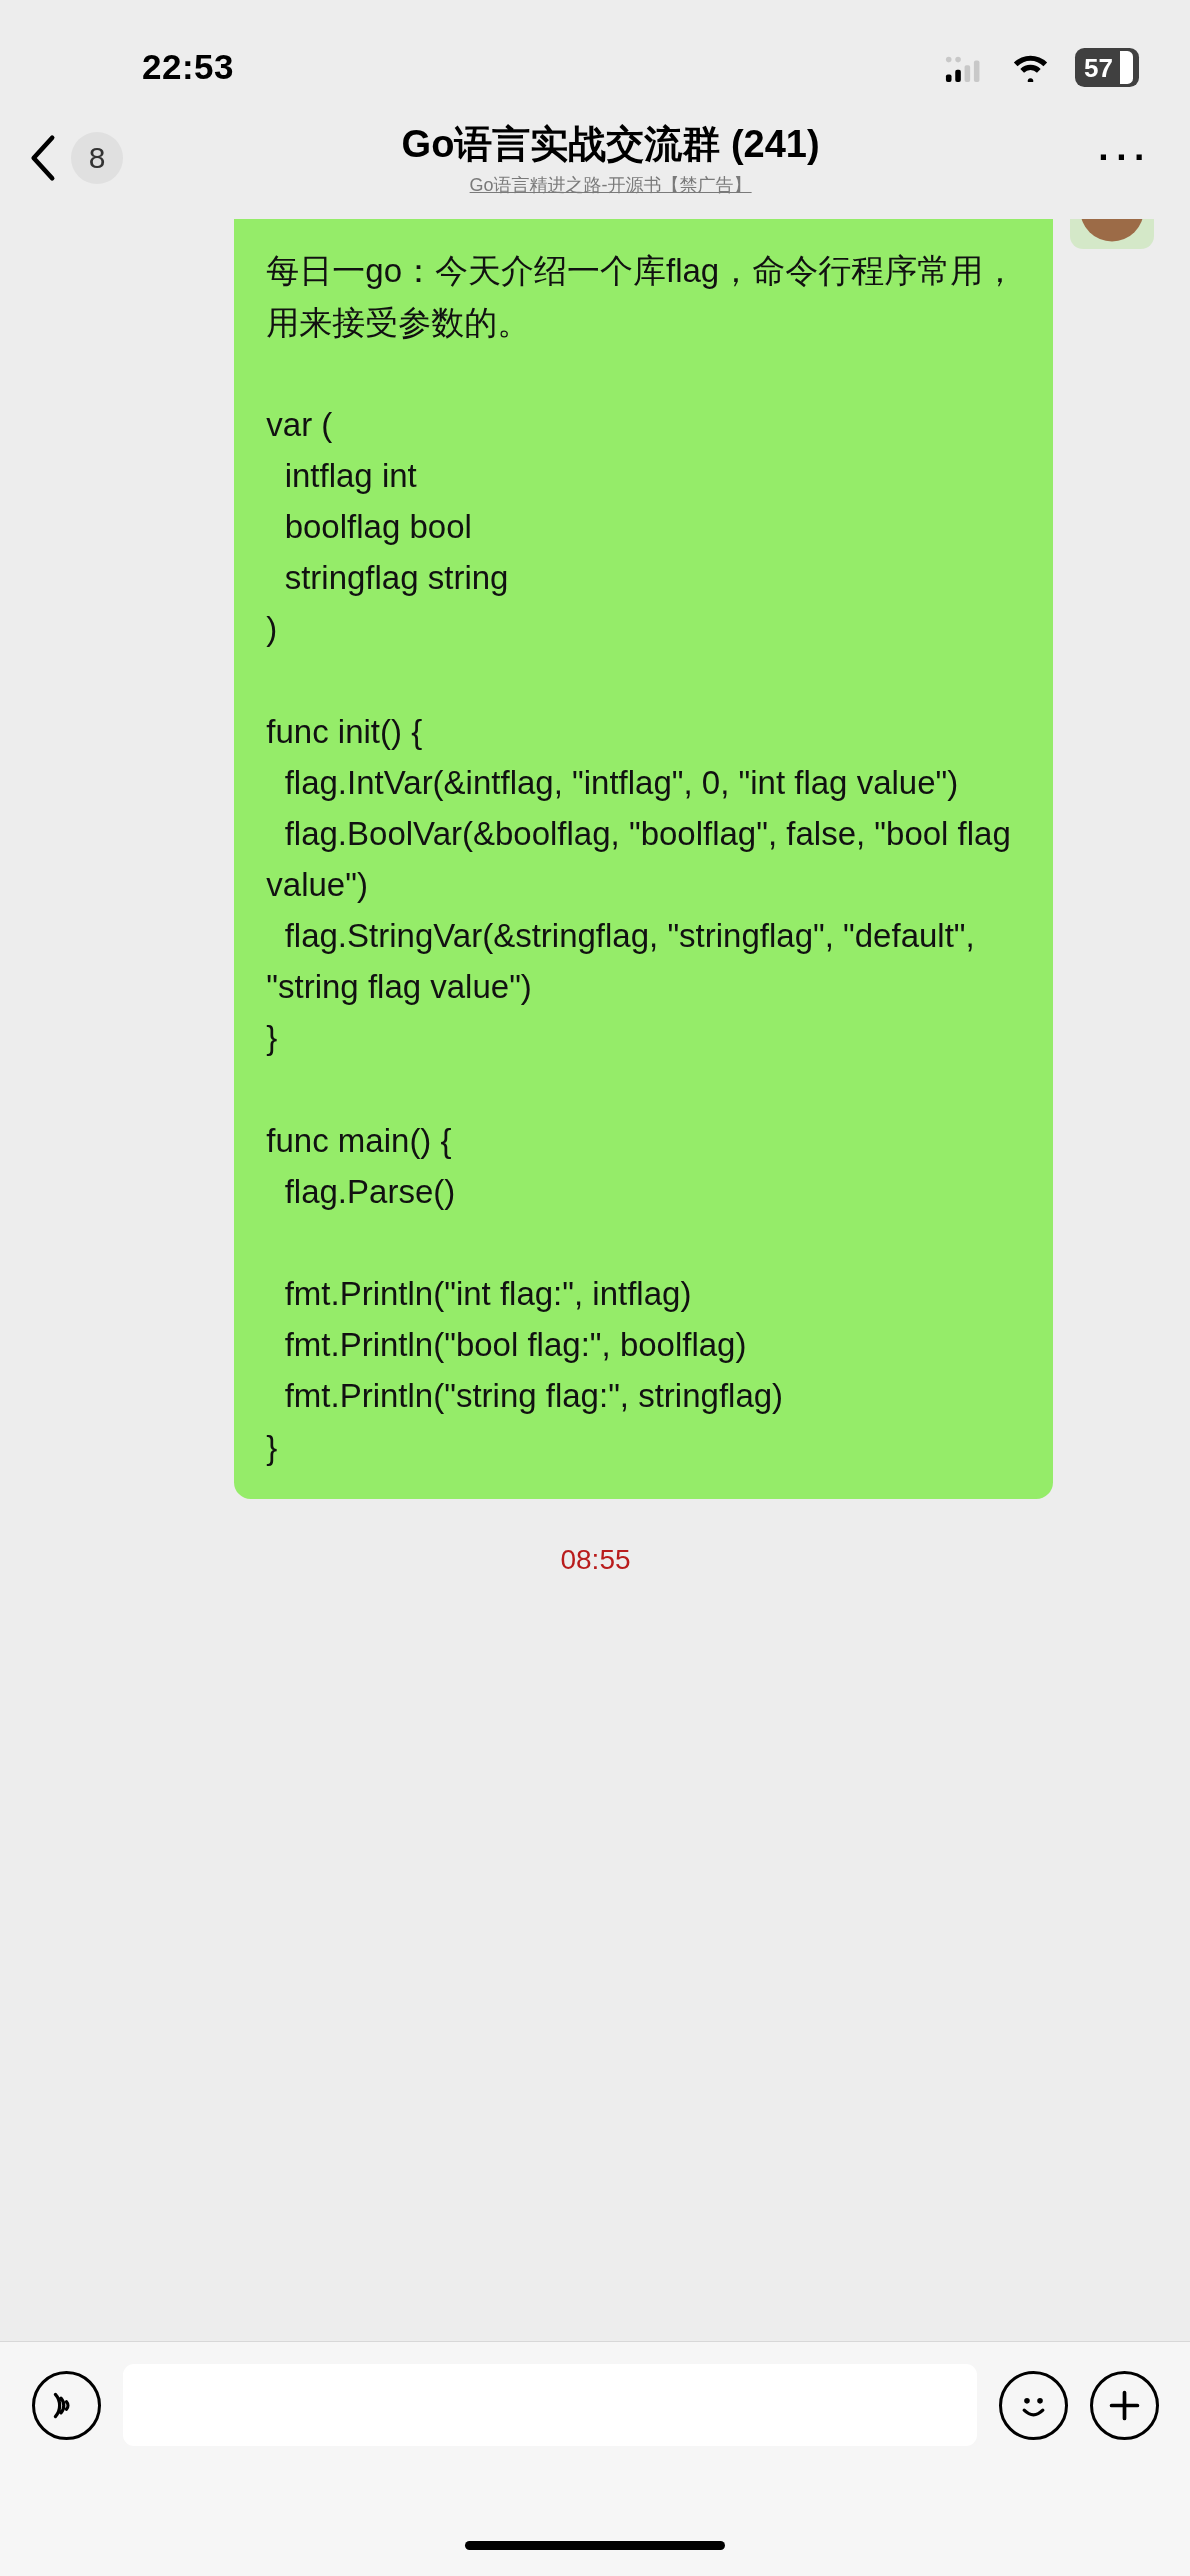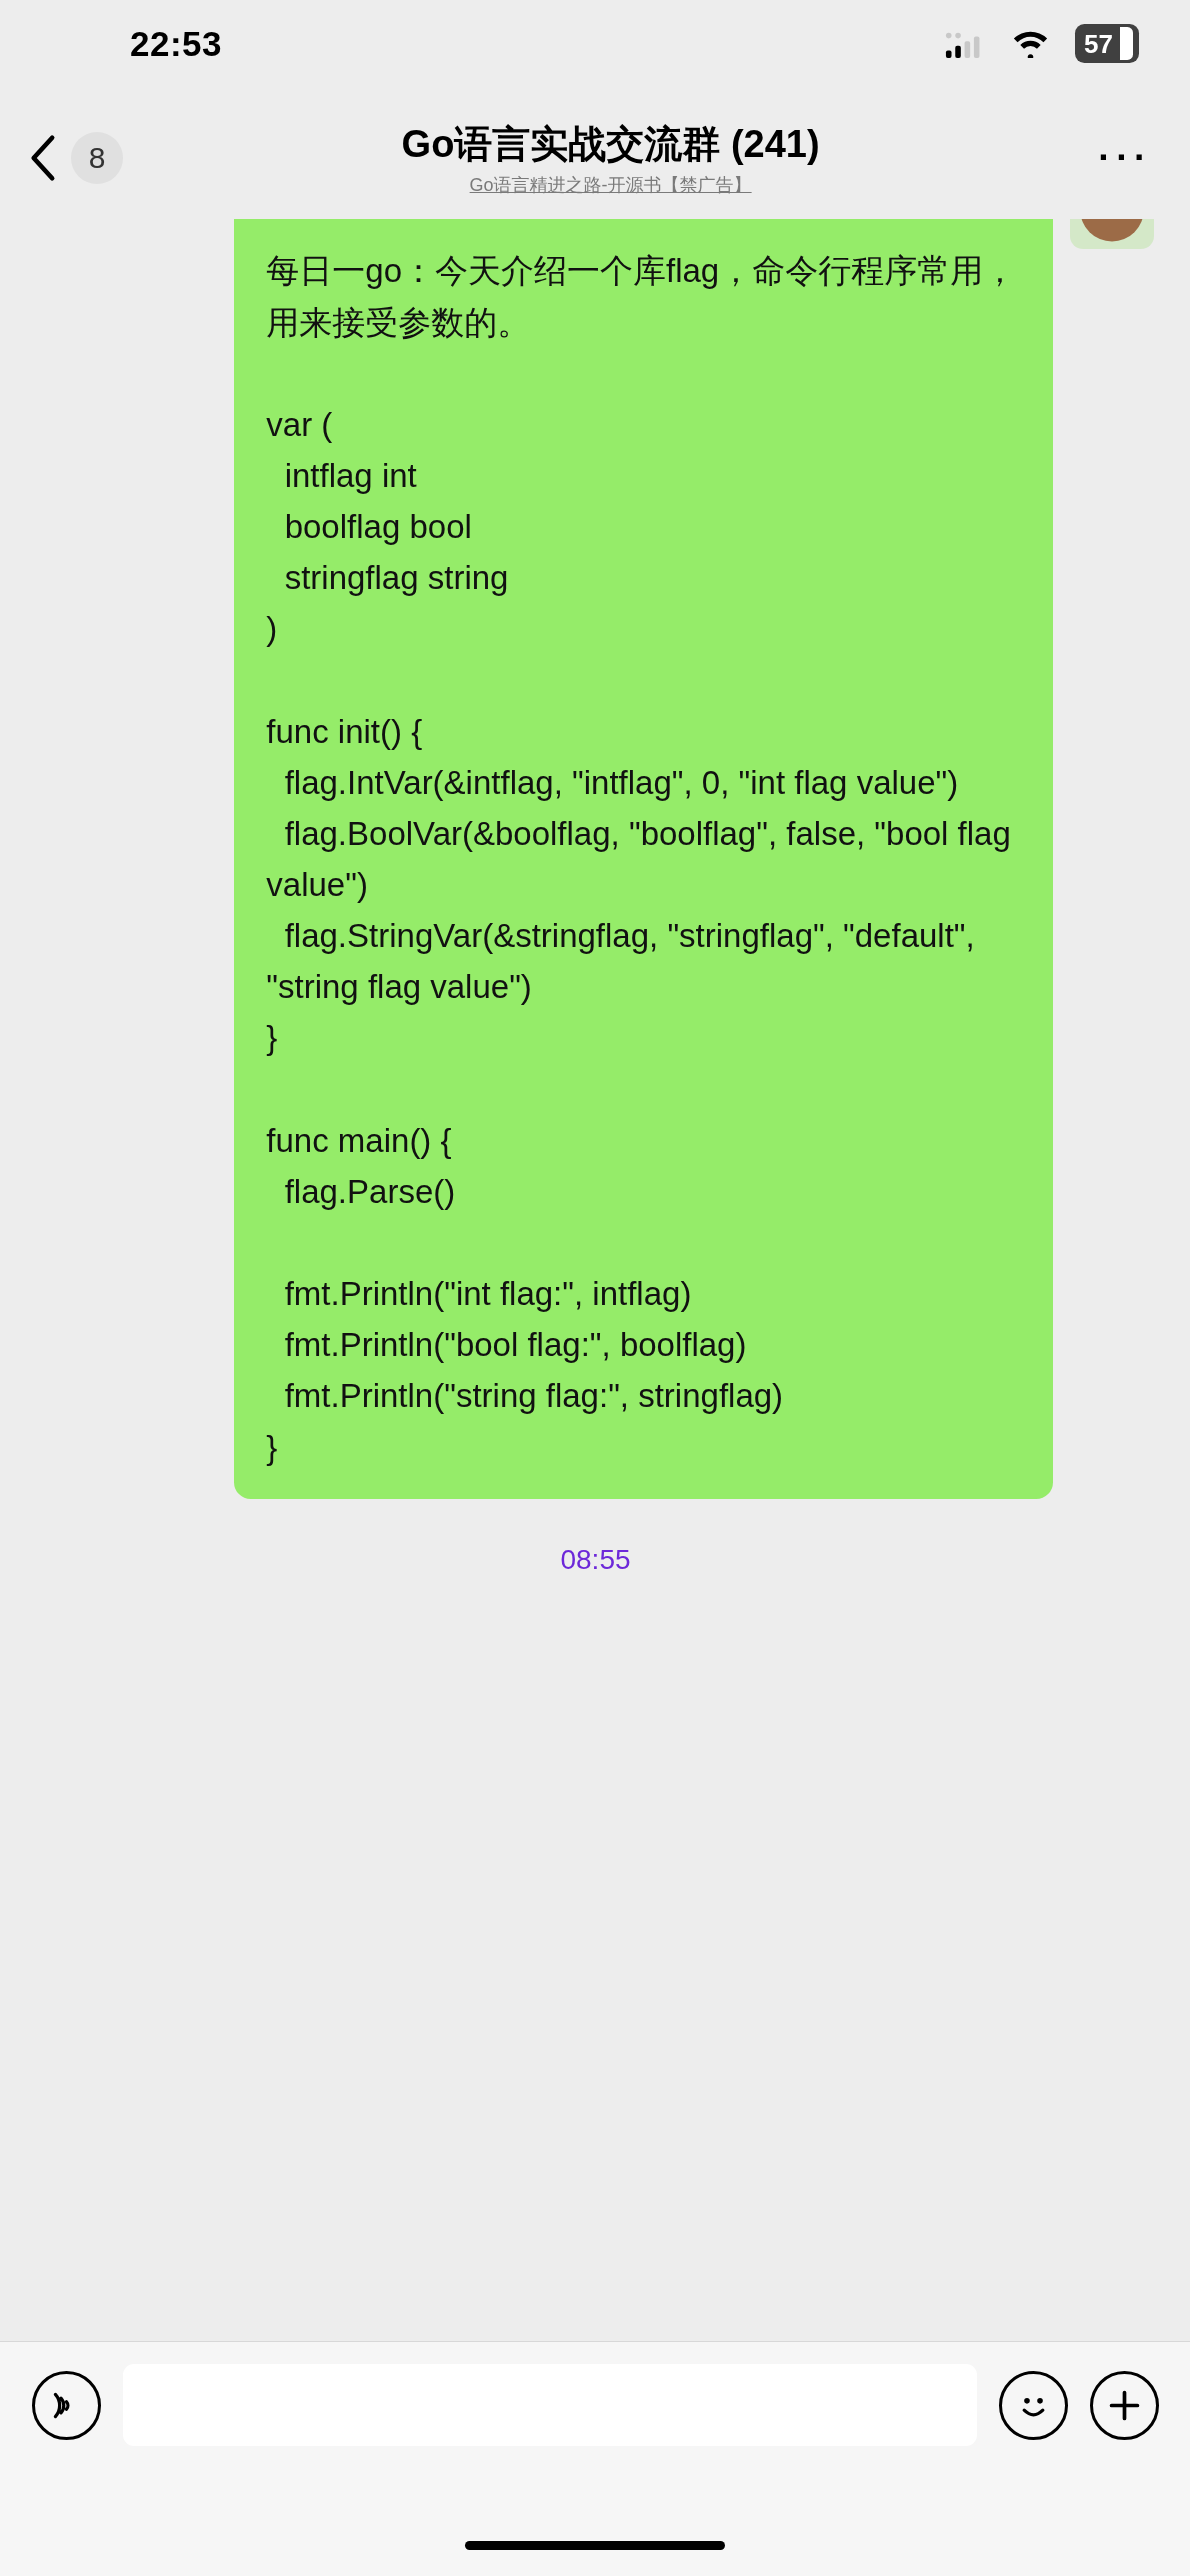--- a/index.html
+++ b/index.html
@@ -12,22 +12,22 @@
   display: flex;
   flex-direction: column;
   overflow: hidden;
   color: #000;
 }
 
 
 .status-bar {
   display: flex;
   justify-content: space-between;
-  align-items: flex-start;
-  padding: 24px 52px 15px 28px;
+  align-items: flex-end;
+  padding: 24px 52px 15px 40px;
   font-size: 35px;
   font-weight: 600;
   height: 102px;
 }
 .status-left { letter-spacing: 0.5px; padding-left: 102px; }
 .status-right { display: flex; align-items: center; gap: 26px; }
 .signal-icon svg, .wifi-icon svg { display: block; }
 .battery {
   display: flex; align-items: center;
   background: #404040; color: #fff;
@@ -87,21 +87,21 @@
   display: flex; align-items: center; justify-content: center;
   overflow: hidden;
 }
 .avatar-partial { height: 30px; align-self: flex-start; border-radius: 0 0 13px 13px; }
 .avatar svg { display: block; }
 .avatar-bear-cool {
   background: linear-gradient(180deg,#7cc8ea 45%, #b88660 45%);
 }
 
 .timestamp {
-  text-align: center; color: #6d28d9;
+  text-align: center; color: #b91c1c;
   font-size: 28px; margin: 45px 0 60px 0;
 }
 
 
 .input-bar {
   display: flex; align-items: center; gap: 22px;
   padding: 22px 32px 130px 32px;
   background: #f6f6f6; border-top: 0.9px solid #d8d8d8;
 }
 .circle-btn {

